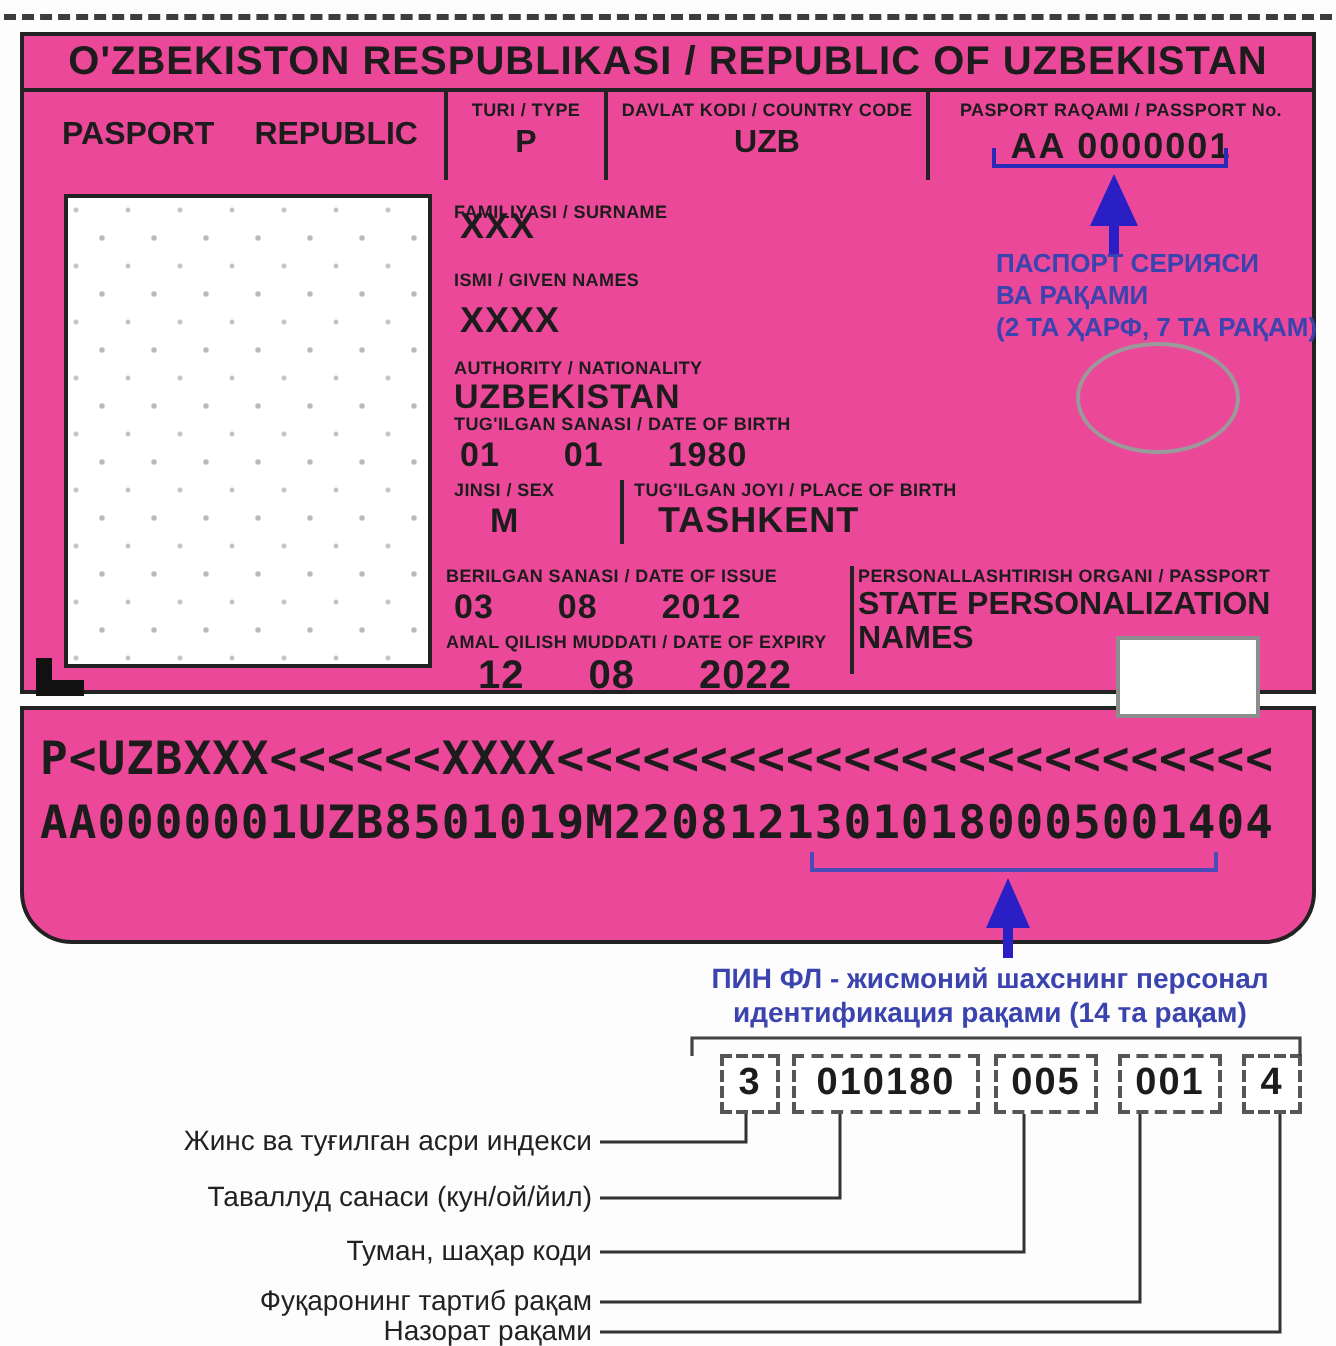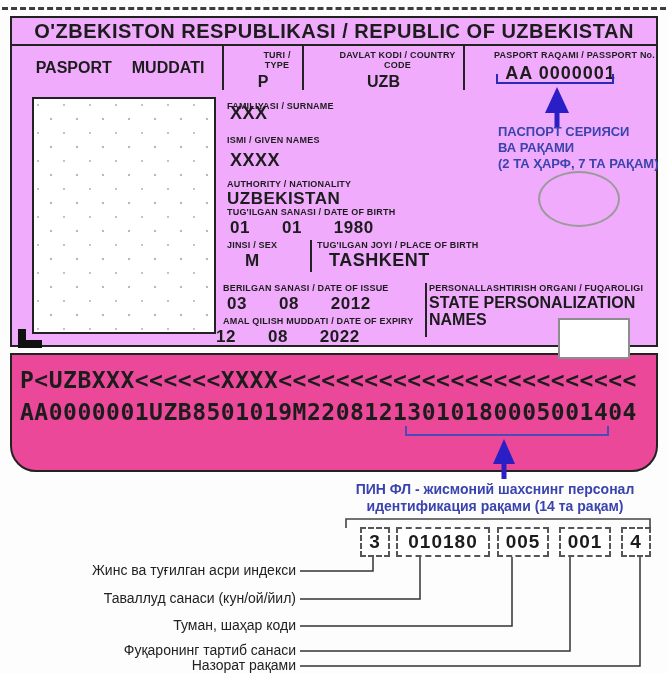--- a/index.html
+++ b/index.html
@@ -1,24 +1,24 @@
 <!DOCTYPE html>
 <html><head>
 <meta charset="utf-8">
 <style>
   html,body{margin:0;padding:0;background:#fff;}
   .stage{position:relative;width:668px;height:673px;background:#fdfdfd;overflow:hidden;
          font-family:"Liberation Sans",sans-serif;color:#1c1c1c;}
   .cutline{position:absolute;left:2px;right:2px;top:7px;border-top:3px dashed #3d3d3d;}
-  .page{position:absolute;left:10px;top:16px;width:644px;height:327px;border:2px solid #222;background:#f0abfc;}
+  .page{position:absolute;left:10px;top:16px;width:644px;height:327px;border:2px solid #222;background:#ec4899;}
   .hdr{position:absolute;left:0;top:0;width:100%;height:26px;border-bottom:2px solid #222;
        text-align:center;font-weight:bold;font-size:20px;line-height:27px;letter-spacing:.5px;}
   .typerow{position:absolute;left:0;top:28px;width:100%;height:44px;}
   .cell{position:absolute;top:0;height:44px;}
-  .cell .sl{display:block;text-align:center;font-size:9px;font-weight:bold;margin-top:4px;letter-spacing:.2px;padding-left:28px;}
+  .cell .sl{display:block;text-align:center;font-size:9px;font-weight:bold;margin-top:4px;letter-spacing:.2px;}
   .cell .bv{display:block;text-align:center;font-size:16px;font-weight:bold;margin-top:3px;}
   .vsep{position:absolute;top:0;width:0;height:44px;border-left:2px solid #222;}
   .docwords{position:absolute;left:8px;top:0;width:200px;height:44px;display:flex;align-items:center;
             justify-content:center;gap:20px;font-weight:bold;font-size:16px;}
   .photo{position:absolute;left:20px;top:79px;width:180px;height:233px;border:2px solid #222;background:#fff;
          background-image:radial-gradient(circle,#b9b9b9 1.1px,transparent 1.6px),
                           radial-gradient(circle,#c4c4c4 1px,transparent 1.5px);
          background-size:26px 28px,26px 28px;background-position:4px 6px,17px 20px;}
   .flabel{position:absolute;font-size:9px;font-weight:bold;letter-spacing:.2px;white-space:nowrap;}
   .fvalue{position:absolute;font-size:18px;font-weight:bold;white-space:nowrap;letter-spacing:.5px;}
@@ -47,21 +47,21 @@
 <div class="stage">
 
   <div class="cutline"></div>
 
   <div class="page">
     <div class="hdr">O'ZBEKISTON RESPUBLIKASI / REPUBLIC OF UZBEKISTAN</div>
 
     <div class="typerow">
       <div class="docwords">
         <span>PASPORT</span>
-        <span>MUDDATI</span>
+        <span>REPUBLIC</span>
       </div>
       <div class="vsep" style="left:210px"></div>
       <div class="cell" style="left:212px;width:78px">
         <span class="sl">TURI / TYPE</span>
         <span class="bv">P</span>
       </div>
       <div class="vsep" style="left:290px"></div>
       <div class="cell" style="left:292px;width:159px">
         <span class="sl">DAVLAT KODI / COUNTRY CODE</span>
         <span class="bv">UZB</span>
@@ -94,26 +94,26 @@
     <div class="fline" style="left:298px;top:222px;height:32px"></div>
     <div class="flabel" style="left:305px;top:222px">TUG'ILGAN JOYI / PLACE OF BIRTH</div>
     <div class="fvalue" style="left:317px;top:232px">TASHKENT</div>
 
     <div class="flabel" style="left:211px;top:265px">BERILGAN SANASI / DATE OF ISSUE</div>
     <div class="fvalue dates" style="left:215px;top:276px;font-size:17px">
       <span>03</span><span>08</span><span>2012</span>
     </div>
 
     <div class="flabel" style="left:211px;top:298px">AMAL QILISH MUDDATI / DATE OF EXPIRY</div>
-    <div class="fvalue dates" style="left:204px;top:309px;font-size:17px">
+    <div class="fvalue dates" style="left:227px;top:309px;font-size:20px">
       <span>12</span><span>08</span><span>2022</span>
     </div>
 
     <div class="fline" style="left:413px;top:265px;height:54px"></div>
-    <div class="flabel" style="left:417px;top:265px">PERSONALLASHTIRISH ORGANI / FUQAROLIGI</div>
+    <div class="flabel" style="left:417px;top:265px">PERSONALLASHTIRISH ORGANI / PASSPORT</div>
     <div class="authval" style="left:417px;top:276px">
       <div>STATE PERSONALIZATION</div>
       <div>NAMES</div>
     </div>
   </div>
 
   <div class="oval"></div>
   <div class="sigbox"></div>
 
   <div class="mrzbox">
@@ -134,21 +134,21 @@
 
   <div class="pinbox" style="left:360px;width:26px">3</div>
   <div class="pinbox" style="left:396px;width:90px">010180</div>
   <div class="pinbox" style="left:497px;width:48px">005</div>
   <div class="pinbox" style="left:559px;width:48px">001</div>
   <div class="pinbox" style="left:621px;width:26px">4</div>
 
   <div class="blab" style="top:562px">Жинс ва туғилган асри индекси</div>
   <div class="blab" style="top:590px">Таваллуд санаси (кун/ой/йил)</div>
   <div class="blab" style="top:617px">Туман, шаҳар коди</div>
-  <div class="blab" style="top:642px">Фуқаронинг тартиб санаси</div>
+  <div class="blab" style="top:642px">Фуқаронинг тартиб рақам</div>
   <div class="blab" style="top:657px">Назорат рақами</div>
 
   <svg class="overlay" viewBox="0 0 668 673">
     <path d="M497,74 L497,83 L613,83 L613,74" fill="none" stroke="#2a2ab8" stroke-width="2"></path>
     <polygon points="557,87 545,113 569,113" fill="#2a1fc4"></polygon>
     <line x1="557" y1="112" x2="557" y2="127" stroke="#2a1fc4" stroke-width="5"></line>
     <path d="M406,426 L406,435 L608,435 L608,426" fill="none" stroke="#4a4ab8" stroke-width="2"></path>
     <polygon points="504,439 493,464 515,464" fill="#2a1fc4"></polygon>
     <line x1="504" y1="463" x2="504" y2="479" stroke="#2a1fc4" stroke-width="5"></line>
     <path d="M346,528 L346,519 L650,519 L650,528" fill="none" stroke="#444" stroke-width="1.6"></path>

